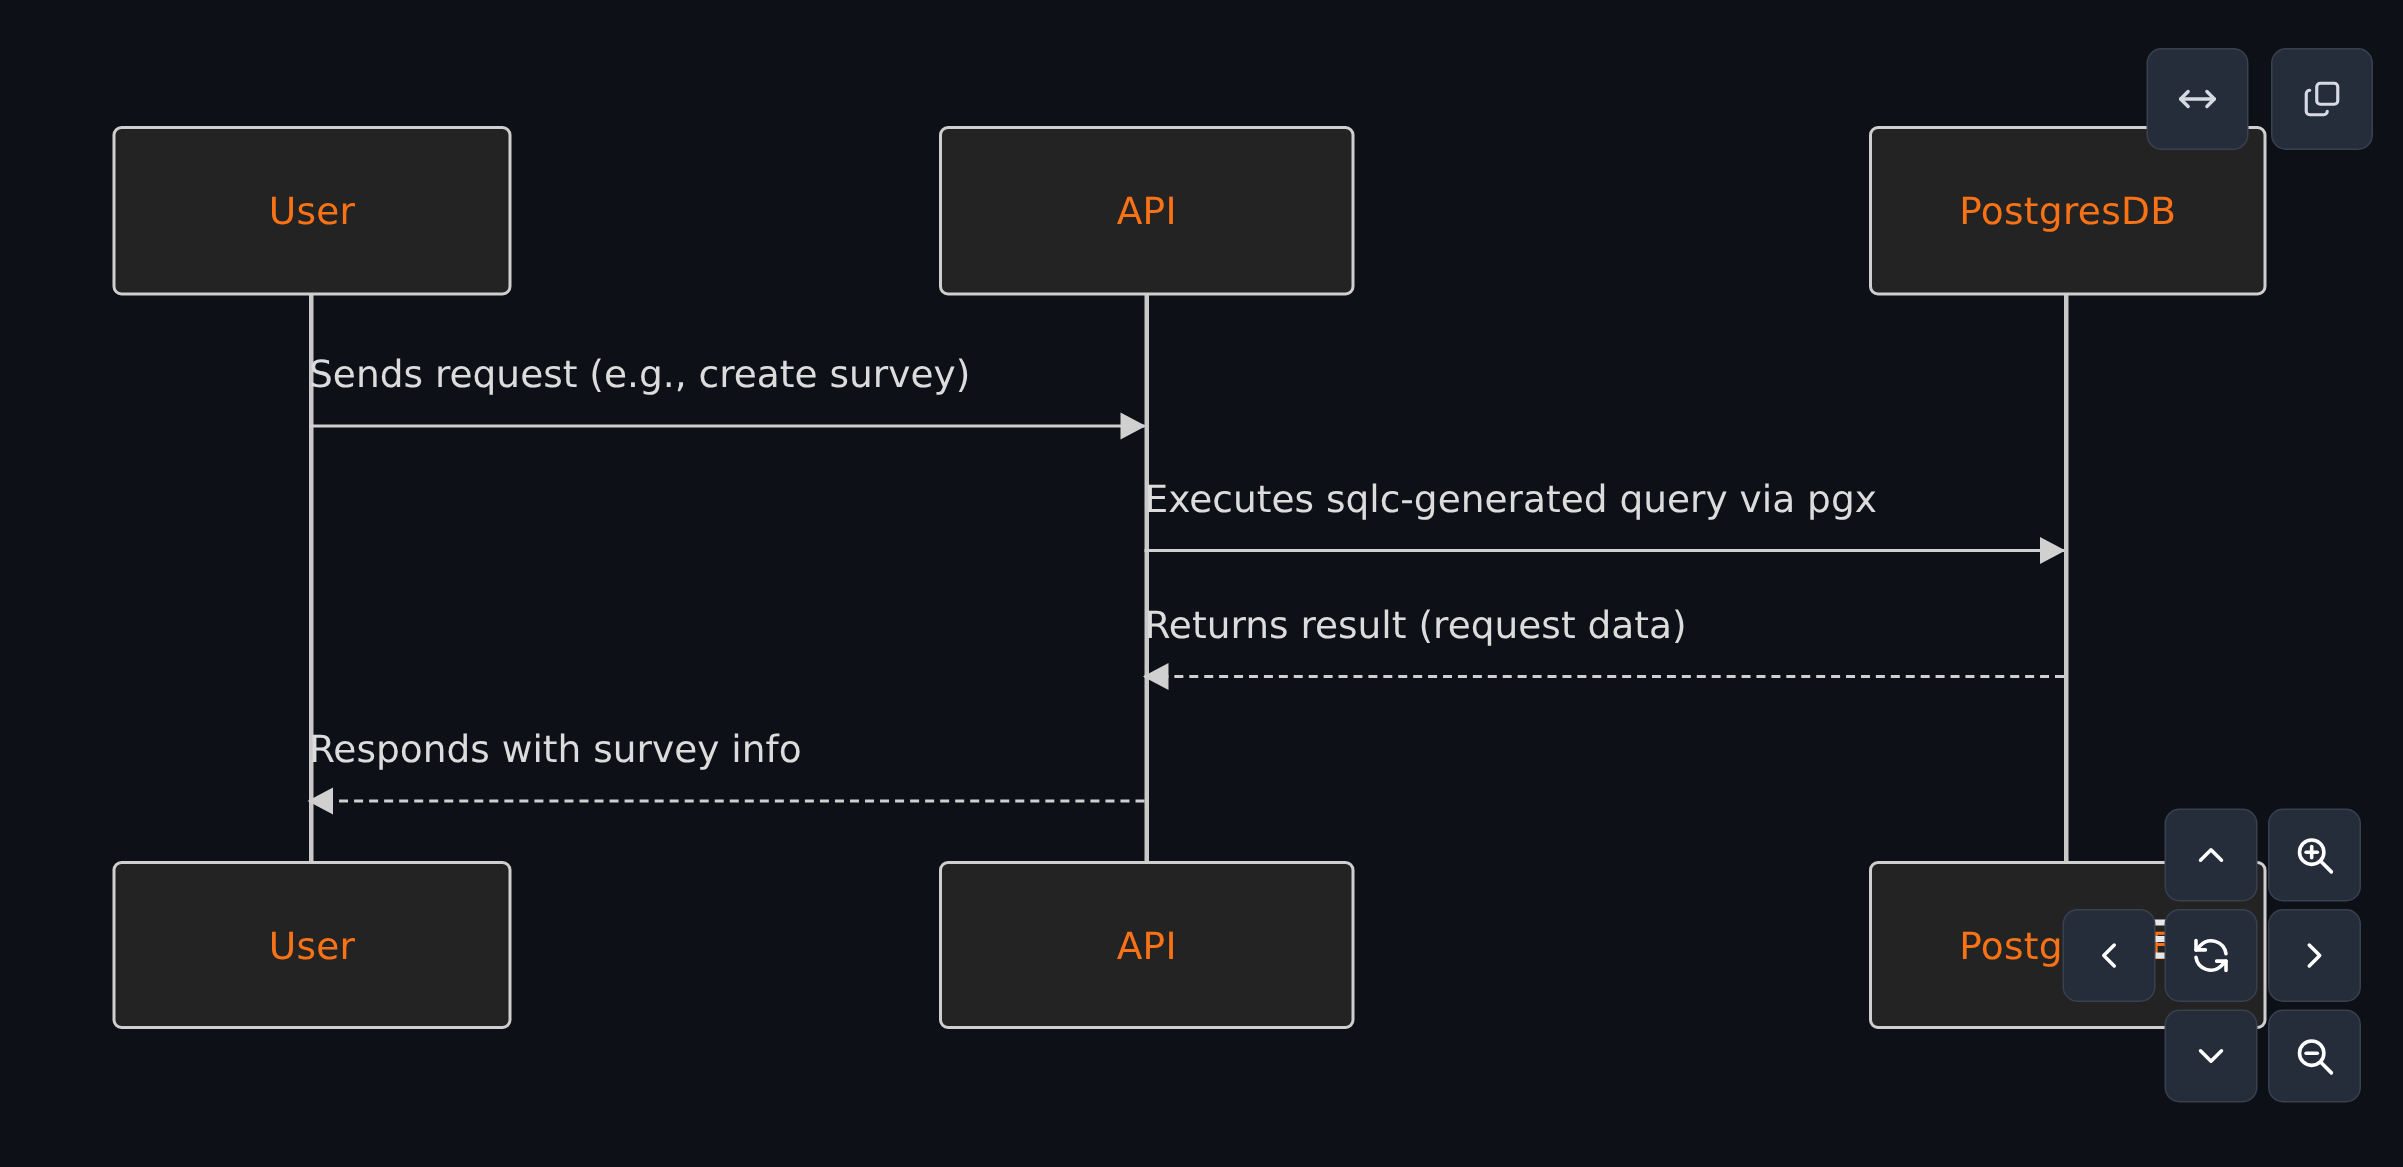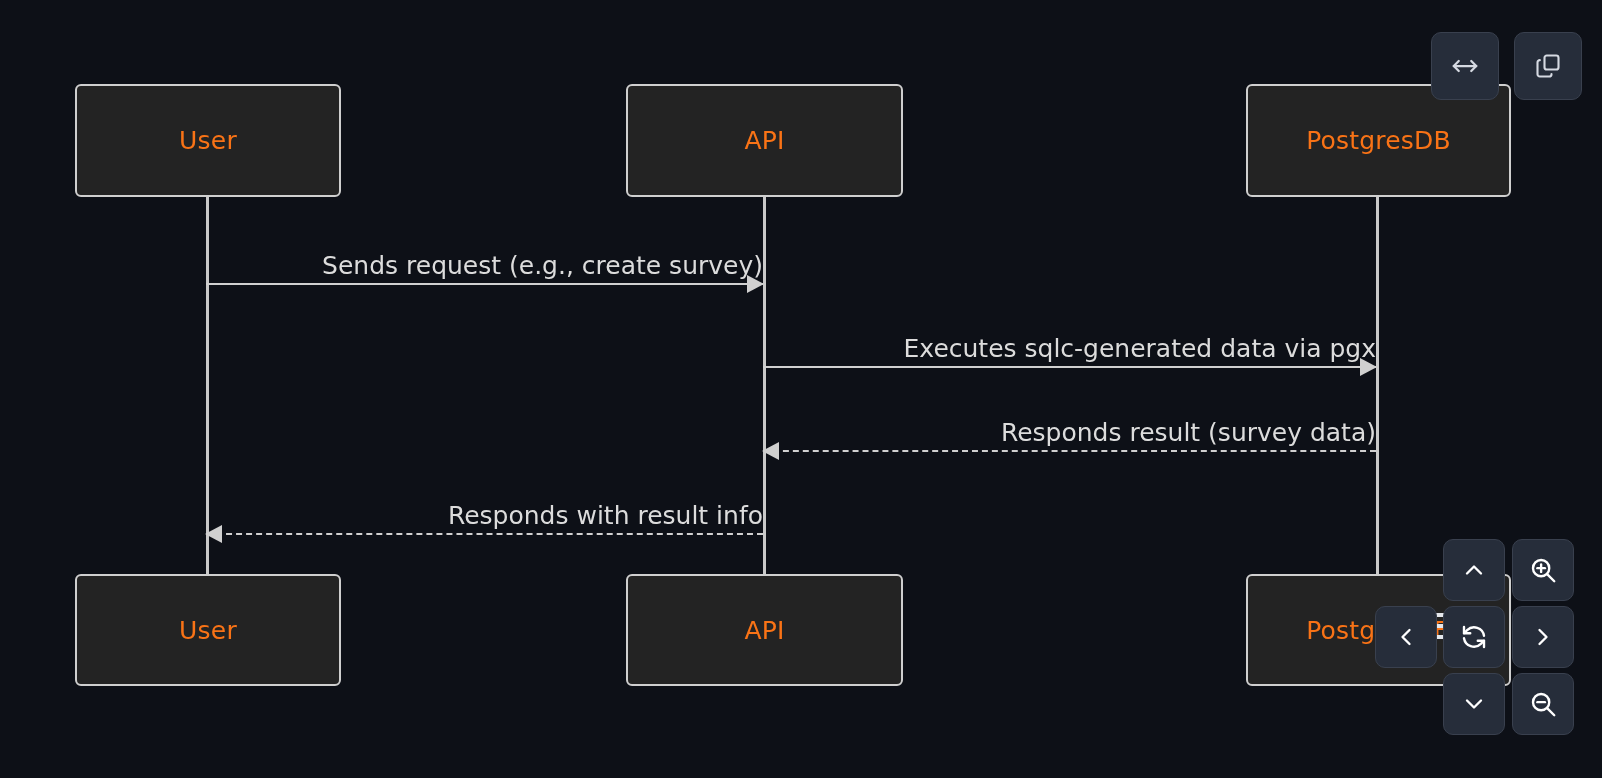--- a/index.html
+++ b/index.html
@@ -75,23 +75,23 @@
   .arrow-head.right {
     right: -1px;
     border-left: 17px solid #d0d0d0;
   }
   .arrow-head.left {
     left: -1px;
     border-right: 17px solid #d0d0d0;
   }
   .msg-label {
     position: absolute;
-    bottom: 4px;
+    bottom: 20px;
     width: 100%;
-    text-align: right;
+    text-align: left;
     color: #dcdcdc;
     font-size: 25px;
     white-space: nowrap;
     line-height: 1.1;
   }
 
   
   .ctrl-btn {
     position: absolute;
     background: #262d3a;
@@ -142,33 +142,33 @@
     <span class="actor-label">PostgresDB</span>
   </div>
 
   <div class="message" style="left:206px; top:283px; width:557px;">
     <div class="msg-label">Sends request (e.g., create survey)</div>
     <div class="msg-line"></div>
     <div class="arrow-head right"></div>
   </div>
 
   <div class="message" style="left:763px; top:366px; width:613px;">
-    <div class="msg-label">Executes sqlc-generated data via pgx</div>
+    <div class="msg-label">Executes sqlc-generated query via pgx</div>
     <div class="msg-line"></div>
     <div class="arrow-head right"></div>
   </div>
 
   <div class="message" style="left:763px; top:450px; width:613px;">
-    <div class="msg-label">Responds result (survey data)</div>
+    <div class="msg-label">Returns result (request data)</div>
     <div class="msg-line dashed"></div>
     <div class="arrow-head left"></div>
   </div>
 
   <div class="message" style="left:206px; top:533px; width:557px;">
-    <div class="msg-label">Responds with result info</div>
+    <div class="msg-label">Responds with survey info</div>
     <div class="msg-line dashed"></div>
     <div class="arrow-head left"></div>
   </div>
 
   <div class="actor-box" style="left:75px; top:574px; width:266px; height:112px;">
     <span class="actor-label">User</span>
   </div>
 
   <div class="actor-box" style="left:626px; top:574px; width:277px; height:112px;">
     <span class="actor-label">API</span>

